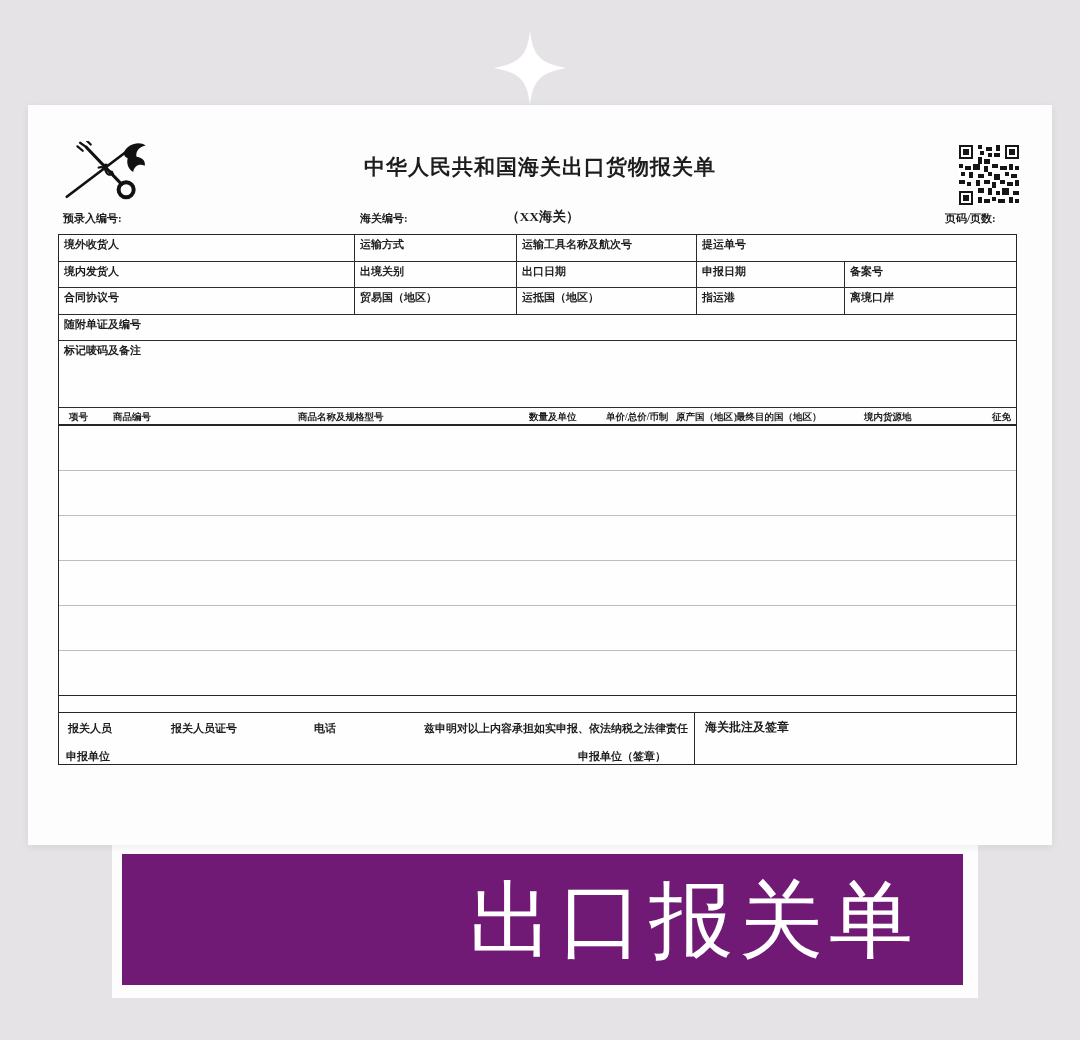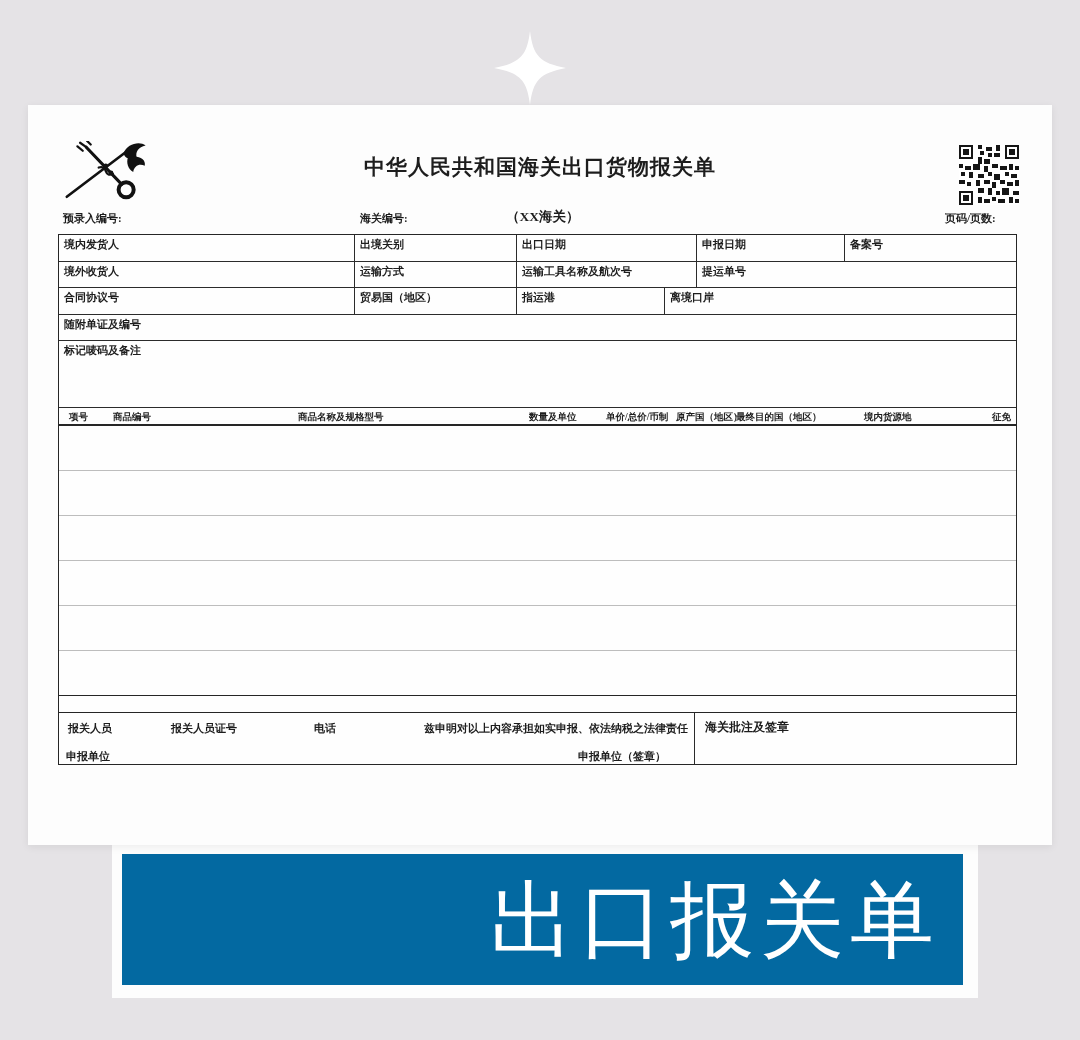--- a/index.html
+++ b/index.html
@@ -10,22 +10,22 @@
   
   .sparkle { position:absolute; left:494px; top:23px; width:72px; height:74px; }
 
   
   .paper { position:absolute; left:28px; top:97px; width:1024px; height:740px;
            background:#fdfdfd; box-shadow:0 2px 8px rgba(0,0,0,0.07); }
   .paper-tail { position:absolute; left:112px; top:836px; width:866px; height:154px; background:#fdfdfd; }
 
   
   .banner { position:absolute; left:122px; top:846px; width:841px; height:131px;
-            background:#0369a1; display:flex; align-items:center; justify-content:flex-end;
-            padding-right:23px; }
+            background:#701a75; display:flex; align-items:center; justify-content:flex-end;
+            padding-right:44px; }
   .banner-text { font-family:"Liberation Sans","DejaVu Sans",sans-serif; font-weight:200;
                  font-size:84px; letter-spacing:6px; color:#ffffff; line-height:1; }
 
   
   .emblem { position:absolute; left:30px; top:36px; width:92px; height:62px; }
   .doc-title { position:absolute; left:0; top:48px; width:1024px; text-align:center;
                font-size:21px; font-weight:bold; letter-spacing:1px; }
   .qr { position:absolute; left:929px; top:40px; width:64px; height:60px; }
 
   .meta-line { position:absolute; left:0; top:103px; width:1024px; height:18px; font-size:11px; font-weight:bold; }
@@ -111,38 +111,39 @@
     <div class="meta-line">
       <span class="meta-pre">预录入编号:</span>
       <span class="meta-no">海关编号:</span>
       <span class="meta-office">（XX海关）</span>
       <span class="meta-page">页码/页数:</span>
     </div>
 
     <div class="form-table">
 
       <div class="frow h26">
+        <div class="fcell" style="flex-basis:295px">境外收货人</div>
+        <div class="fcell" style="flex-basis:162px">运输方式</div>
+        <div class="fcell" style="flex-basis:180px">运输工具名称及航次号</div>
+        <div class="fcell grow">提运单号</div>
+      </div>
+
+      <div class="frow h26">
         <div class="fcell" style="flex-basis:295px">境内发货人</div>
         <div class="fcell" style="flex-basis:162px">出境关别</div>
         <div class="fcell" style="flex-basis:180px">出口日期</div>
         <div class="fcell" style="flex-basis:148px">申报日期</div>
         <div class="fcell grow">备案号</div>
       </div>
 
-      <div class="frow h26">
-        <div class="fcell" style="flex-basis:295px">境外收货人</div>
-        <div class="fcell" style="flex-basis:162px">运输方式</div>
-        <div class="fcell" style="flex-basis:180px">运输工具名称及航次号</div>
-        <div class="fcell grow">提运单号</div>
-      </div>
-
 
       <div class="frow h27">
         <div class="fcell" style="flex-basis:295px">合同协议号</div>
         <div class="fcell" style="flex-basis:162px">贸易国（地区）</div>
+        <div class="fcell" style="flex-basis:180px">运抵国（地区）</div>
         <div class="fcell" style="flex-basis:148px">指运港</div>
         <div class="fcell grow">离境口岸</div>
       </div>
 
 
       <div class="frow h26">
         <div class="fcell grow">随附单证及编号</div>
       </div>
 
       <div class="frow h67">

